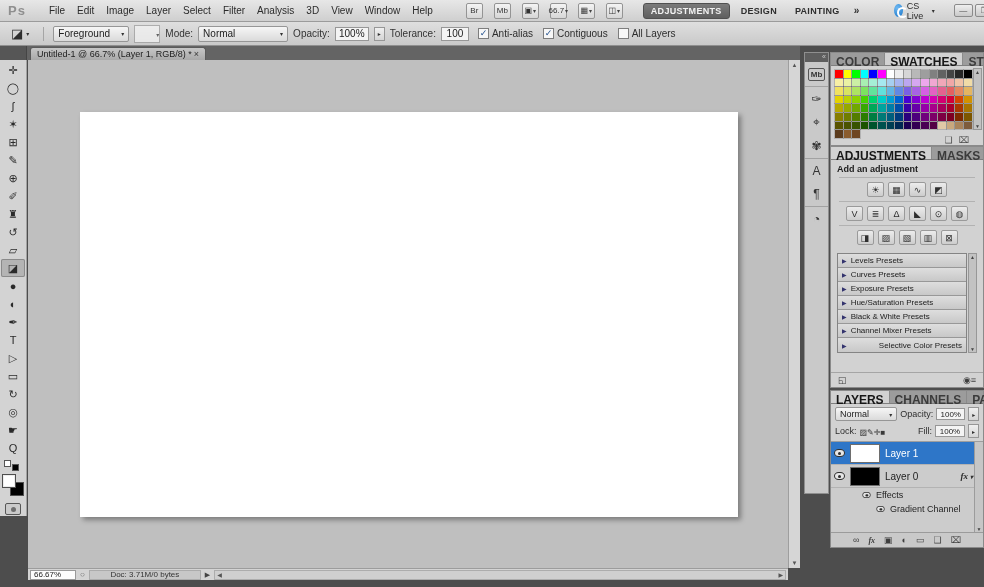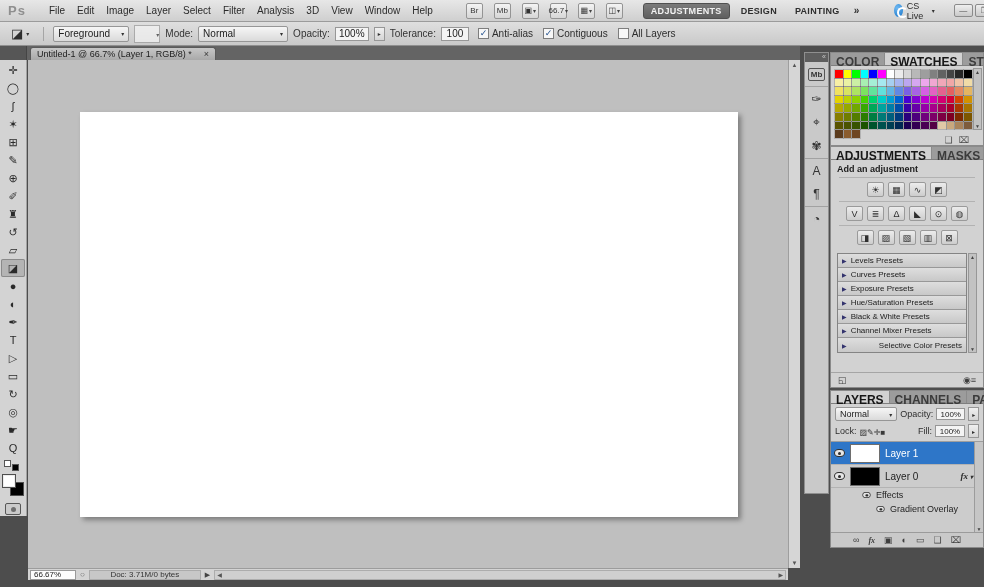--- a/index.html
+++ b/index.html
@@ -54,21 +54,21 @@
   .opt-check { display:flex; align-items:center; gap:3px; }
   .cb { width:11px; height:11px; background:#F7F7F7; border:1px solid #7D7D7D; font-size:9px; line-height:9px;
     color:#1F4E8C; display:flex; align-items:center; justify-content:center; }
   .cb-lbl { font-size:10px; color:#2D2D2D; }
 
   
   .tabbar { position:absolute; left:0; top:46px; width:800px; height:14px; background:#646464; }
   .tabbar .toolhead { position:absolute; left:0; top:0; width:27px; height:14px; background:#565656; border-right:1px solid #454545; }
   .doctab { position:absolute; left:30px; top:1px; height:13px; background:linear-gradient(#C6C6C6,#A9A9A9);
     border:1px solid #5A5A5A; border-bottom:none; border-radius:3px 3px 0 0; display:flex; align-items:center;
-    padding:0 6px; gap:12px; font-size:9px; color:#1C1C1C; }
+    padding:0 6px; gap:2px; font-size:9px; color:#1C1C1C; }
   .doctab .tclose { font-size:9px; color:#3A3A3A; }
 
   
   .toolbox { position:absolute; left:0; top:60px; width:27px; height:456px; background:#D3D3D3;
     border-right:1px solid #A2A2A2; display:flex; flex-direction:column; align-items:center; padding-top:1px; }
   .tool { width:24px; height:18px; display:flex; align-items:center; justify-content:center;
     font-size:11px; color:#2A2A2A; border-radius:2px; }
   .tool.sel { background:#B4B4B4; box-shadow:inset 0 0 0 1px #8A8A8A; }
   .mini-colors { width:12px; height:10px; position:relative; margin:3px 0 1px -6px; }
   .mini-colors .mf { position:absolute; left:0; top:0; width:7px; height:7px; background:#fff; border:1px solid #555; }
@@ -601,21 +601,21 @@
             <span>fx</span>
             <span class="caret">▾</span>
           </span>
         </div>
         <div class="subrow fx1">
           <span class="eye sm"></span>
           <span>Effects</span>
         </div>
         <div class="subrow fx2">
           <span class="eye sm"></span>
-          <span>Gradient Overlay</span>
+          <span>Gradient Channel</span>
         </div>
         <div class="lscroll">
             <span class="bot">▼</span>
           </div>
       </div>
       <div class="layers-foot" id="layers-foot">
           <span class="lf-ic">∞</span>
           <span class="lf-ic fx">fx</span>
           <span class="lf-ic">▣</span>
           <span class="lf-ic">◐</span>

